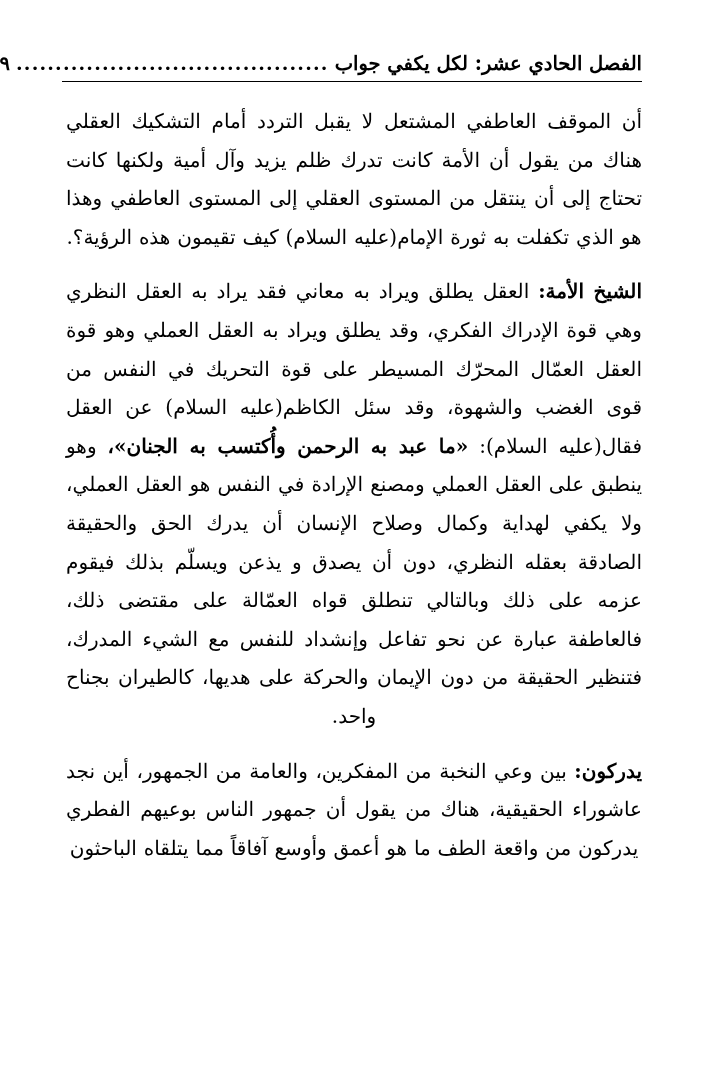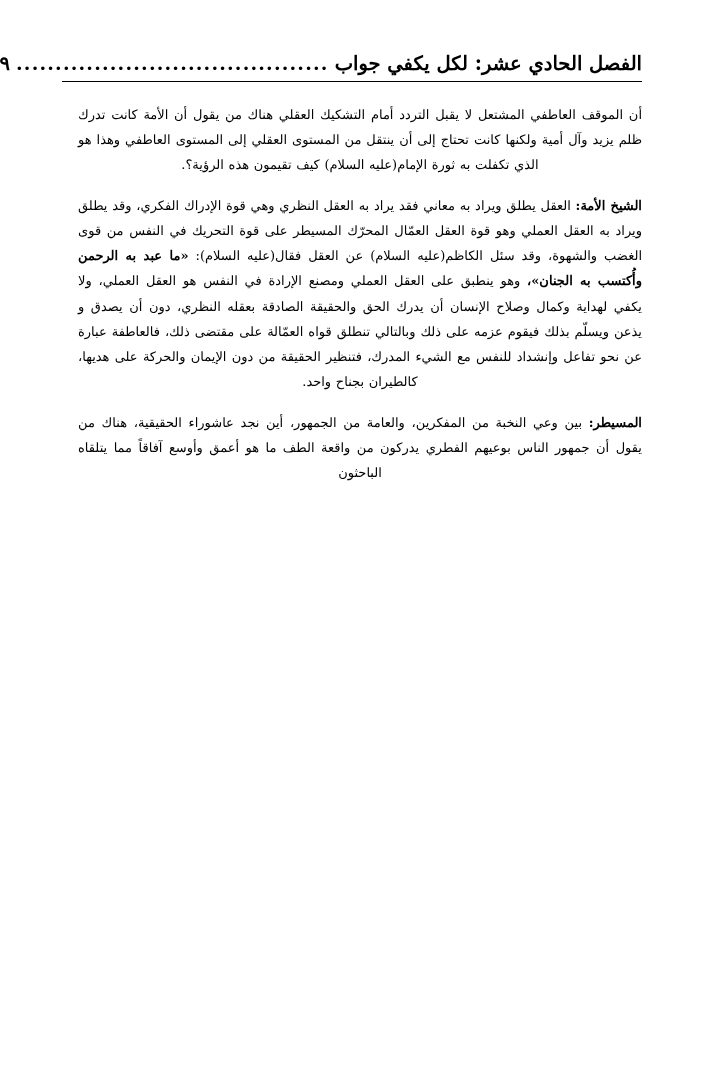--- a/index.html
+++ b/index.html
@@ -55,22 +55,22 @@
     border: none;
     border-top: 1.6px solid #000;
     margin: 6px 0 0 0;
     width: 100%;
   }
   
   .content {
     margin-top: 20px;
   }
   p.para {
-    margin: 0 0 16px 16px;
-    font-size: 13px;
+    margin: 0 0 16px 4px;
+    font-size: 20px;
     line-height: 1.93;
     text-align: justify;
     text-align-last: center;
     text-justify: inter-word;
     word-spacing: 0.5px;
   }
   .bold {
     font-weight: bold;
   }
   .quote-bold {
@@ -100,18 +100,18 @@
 
     <p class="para">
       <span class="bold">الشيخ الأمة:</span>
       <span>العقل يطلق ويراد به معاني فقد يراد به العقل النظري وهي قوة الإدراك الفكري، وقد يطلق ويراد به العقل العملي وهو قوة العقل العمّال المحرّك المسيطر على قوة التحريك في النفس من قوى الغضب والشهوة، وقد سئل الكاظم(عليه السلام) عن العقل فقال(عليه السلام):</span>
       <span class="quote-bold">«ما عبد به الرحمن وأُكتسب به الجنان»،</span>
       <span>وهو ينطبق على العقل العملي ومصنع الإرادة في النفس هو العقل العملي، ولا يكفي لهداية وكمال وصلاح الإنسان أن يدرك الحق والحقيقة الصادقة بعقله النظري، دون أن يصدق و يذعن ويسلّم بذلك فيقوم عزمه على ذلك وبالتالي تنطلق قواه العمّالة على مقتضى ذلك، فالعاطفة عبارة عن نحو تفاعل وإنشداد للنفس مع الشيء المدرك، فتنظير الحقيقة من دون الإيمان والحركة على هديها، كالطيران بجناح واحد.</span>
     </p>
 
 
     <p class="para">
-      <span class="bold">المسيطر:</span>
+      <span class="bold">يدركون:</span>
       <span>بين وعي النخبة من المفكرين، والعامة من الجمهور، أين نجد عاشوراء الحقيقية، هناك من يقول أن جمهور الناس بوعيهم الفطري يدركون من واقعة الطف ما هو أعمق وأوسع آفاقاً مما يتلقاه الباحثون</span>
     </p>
 
   </div>
 </div>
 
 </body></html>

